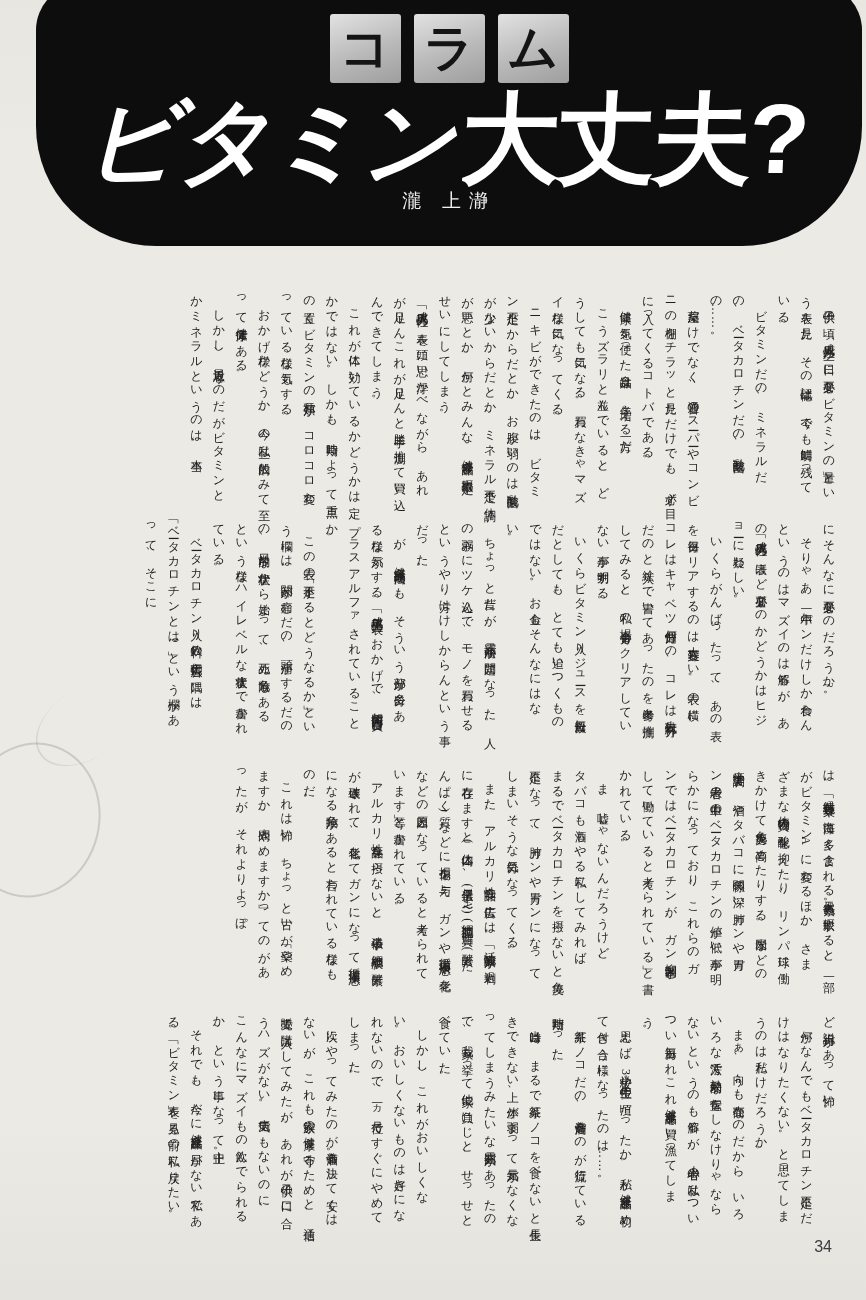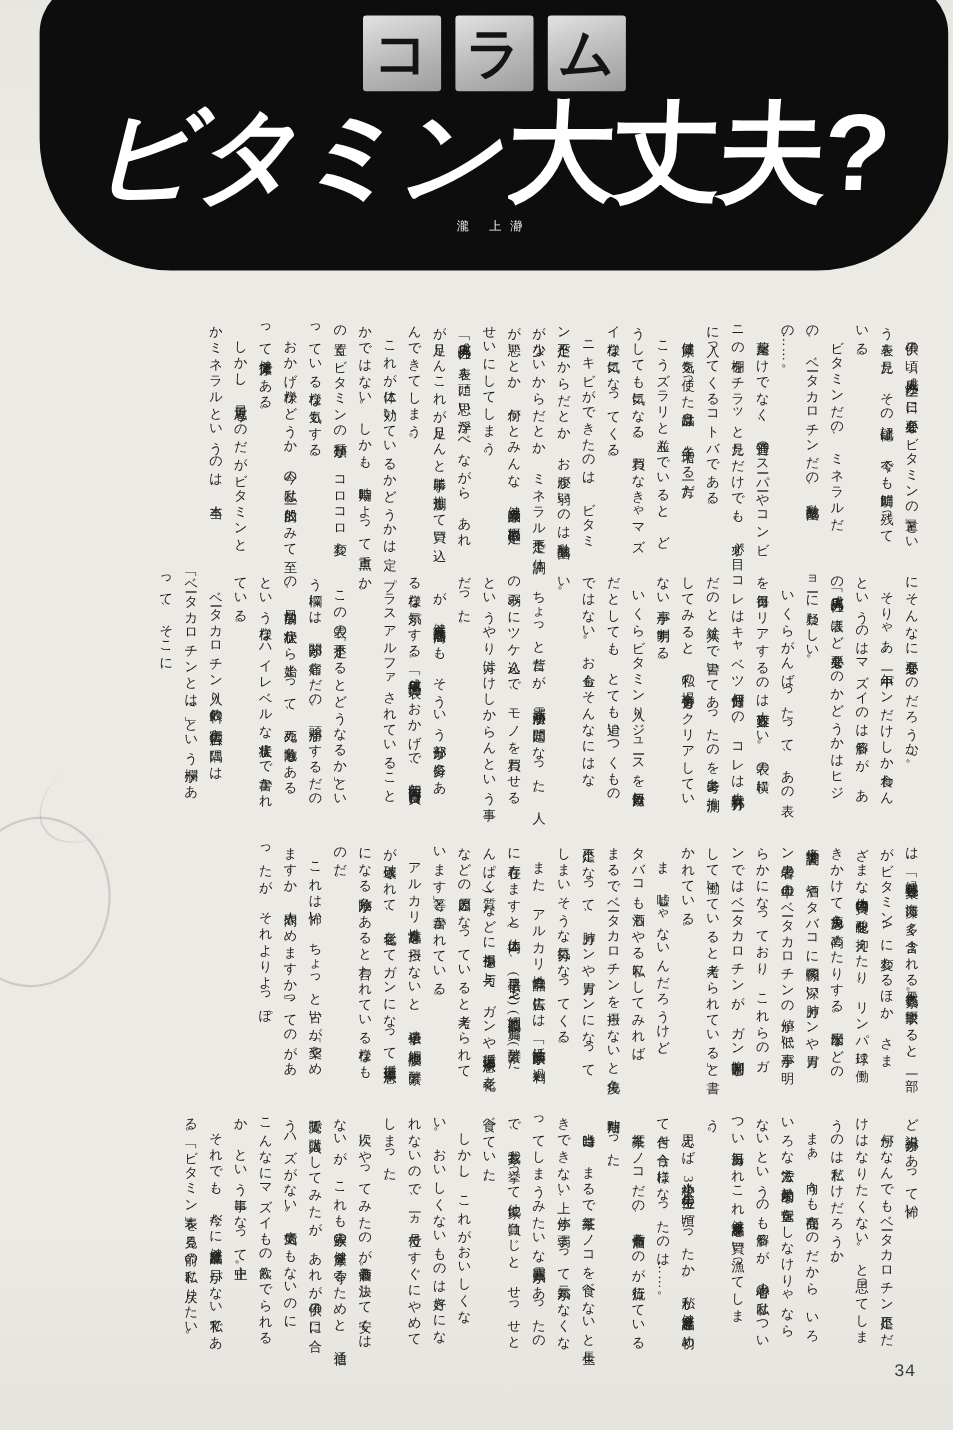--- a/index.html
+++ b/index.html
@@ -22,21 +22,21 @@
     font-weight:bold; font-size:50px; line-height:69px;
     display:flex; align-items:center; justify-content:center;
   }
   .title {
     margin-top:6px; color:#ffffff; white-space:nowrap; line-height:1;
     font-family:"Liberation Sans","DejaVu Sans",sans-serif; font-weight:bold;
     font-size:93px; letter-spacing:-3px;
   }
   .title .t1 { display:inline-block; transform:skewX(-14deg); }
   .title .t2 { display:inline-block; transform:skewX(-3deg); font-size:99px; }
-  .author { margin-top:10px; color:#f0f0f0; font-size:11px; letter-spacing:8px; }
+  .author { color:#f0f0f0; font-size:19px; letter-spacing:8px; }
   
   .band {
     position:absolute; left:46px; width:794px; height:214px;
     writing-mode:vertical-rl; text-orientation:mixed;
     white-space:pre-line;
     font-size:12px; line-height:22.6px; letter-spacing:1.2px;
     color:#1f1f1f;
   }
   .band1 { top:288px; }
   .band2 { top:516px; }
@@ -49,21 +49,21 @@
     transform:rotate(14deg);
   }
   .pencil-b {
     position:absolute; left:30px; top:688px; width:110px; height:70px;
     border-left:2px solid rgba(130,130,130,0.20); border-radius:50%;
     transform:rotate(-35deg);
   }
   
   .pageno {
     position:absolute; top:1238px; right:34px;
-    font-family:Liberation Mono, monospace;
+    font-family:Liberation Sans, sans-serif;
     font-size:16px; color:#3c3c3c;
   }
 </style>
 </head>
 <body>
 
 <div class="page">
 
   <div class="header">
     <div class="kicker">

